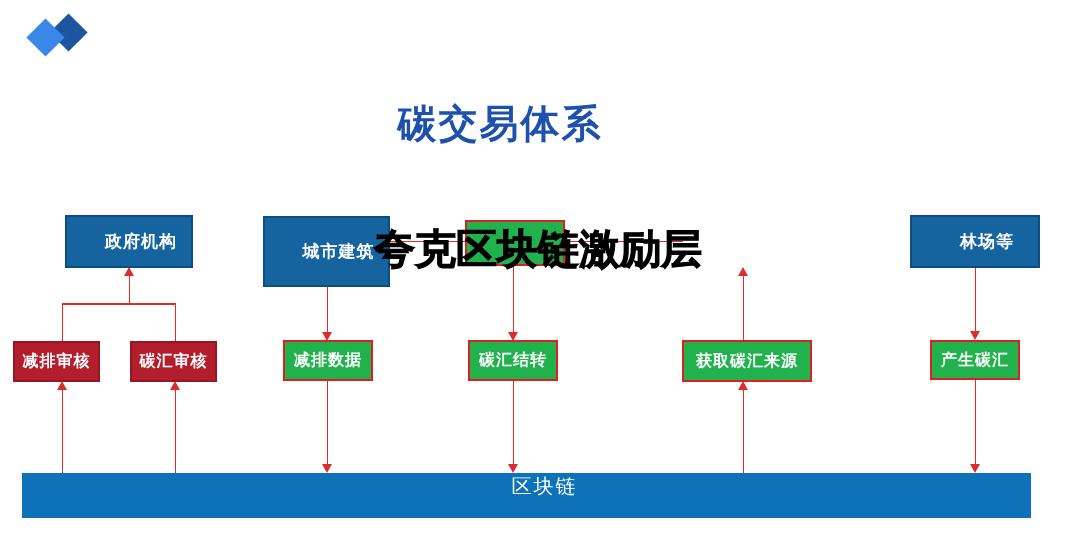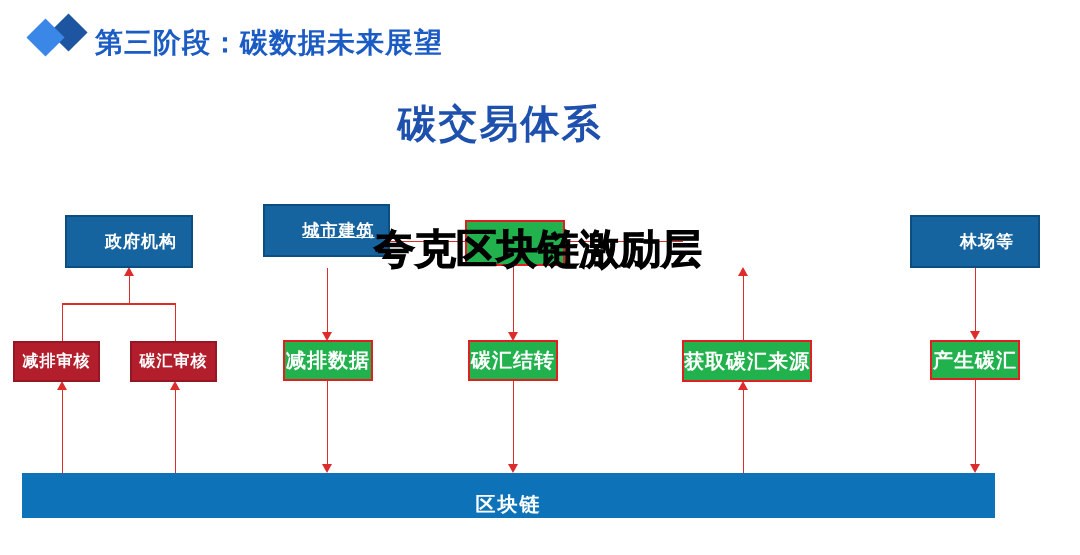--- a/index.html
+++ b/index.html
@@ -10,54 +10,53 @@
   .diamond{position:absolute;width:27px;height:27px;transform:rotate(45deg);}
   #diamond-dark{left:55px;top:19px;background:#1d55a0;z-index:1;}
   #diamond-light{left:32px;top:24px;background:#3a87e8;z-index:2;}
   #page-title{position:absolute;left:95px;top:24px;font-size:28px;font-weight:700;color:#1b5cc4;letter-spacing:1px;z-index:2;}
   #diagram-title{position:absolute;left:500px;top:97px;transform:translateX(-50%);font-size:39px;font-weight:700;color:#1e50ae;letter-spacing:2px;z-index:2;}
 
   
   .node{position:absolute;display:flex;align-items:center;justify-content:center;color:#ffffff;box-sizing:border-box;z-index:5;}
   .blue{background:#15639f;border:2px solid #0d4e80;font-size:17px;font-weight:600;letter-spacing:1px;padding-left:24px;}
   .red{background:#b21e2c;border:2px solid #951723;font-size:16px;font-weight:700;letter-spacing:1px;}
-  .green{background:#21b24e;border:2px solid #e02020;font-size:20px;font-weight:700;letter-spacing:1px;}
+  .green{background:#21b24e;border:2px solid #e02020;font-size:16px;font-weight:700;letter-spacing:1px;}
 
   #node-government     {left:65px; top:215px;width:128px;height:53px;}
-  #node-city-building  {left:263px;top:204px;width:127px;height:53px;text-decoration:underline;}
+  #node-city-building  {left:263px;top:216px;width:127px;height:71px;}
   #node-obscured-green {left:465px;top:220px;width:100px;height:46px;}
   #node-carbon-exchange{left:683px;top:213px;width:127px;height:55px;}
   #node-forest-farm    {left:910px;top:215px;width:130px;height:53px;}
 
   #node-emission-review{left:13px; top:341px;width:87px; height:41px;}
   #node-sink-review    {left:130px;top:341px;width:87px; height:41px;text-align:center;}
   #node-emission-data  {left:283px;top:340px;width:90px; height:41px;}
   #node-sink-transfer  {left:468px;top:340px;width:90px; height:41px;}
   #node-sink-source    {left:682px;top:340px;width:130px;height:42px;}
   #node-sink-generate  {left:930px;top:340px;width:90px; height:40px;}
 
-  #blockchain-bar{position:absolute;left:22px;top:473px;width:973px;height:45px;background:#0e72b8;color:#ffffff;display:flex;align-items:flex-end;justify-content:center;font-size:20px;font-weight:700;letter-spacing:2px;z-index:5;}
+  #blockchain-bar{position:absolute;left:22px;top:473px;width:973px;height:45px;background:#0e72b8;color:#ffffff;display:flex;align-items:flex-start;justify-content:center;font-size:20px;font-weight:400;letter-spacing:2px;z-index:5;padding-left:36px;}
 
   
   .line{position:absolute;background:#dd2c2c;z-index:3;}
   .arr{position:absolute;width:0;height:0;z-index:4;}
   .arr-up{border-left:5px solid transparent;border-right:5px solid transparent;border-bottom:9px solid #dd2c2c;}
   .arr-down{border-left:5px solid transparent;border-right:5px solid transparent;border-top:9px solid #dd2c2c;}
 
   
   #watermark-text{position:absolute;left:374px;top:222px;font-size:41px;font-weight:900;color:#000000;letter-spacing:0px;z-index:9;white-space:nowrap;-webkit-text-stroke:1px #000;}
 </style>
 </head>
 <body>
 
 <div id="stage">
 
   <div class="diamond" id="diamond-dark"></div>
   <div class="diamond" id="diamond-light"></div>
-  <div id="page-title">第三阶段：碳数据未来展望</div>
   <div id="diagram-title">碳交易体系</div>
 
   <div class="line" style="left:61.5px;top:303px;width:1.5px;height:38px;"></div>
   <div class="line" style="left:174.5px;top:303px;width:1.5px;height:38px;"></div>
   <div class="line" style="left:61.5px;top:303px;width:114px;height:1.5px;"></div>
   <div class="line" style="left:128.5px;top:276px;width:1.5px;height:27px;"></div>
   <div class="arr arr-up" style="left:124px;top:267px;"></div>
 
   <div class="line" style="left:61.5px;top:390px;width:1.5px;height:83px;"></div>
   <div class="arr arr-up" style="left:57px;top:381px;"></div>

